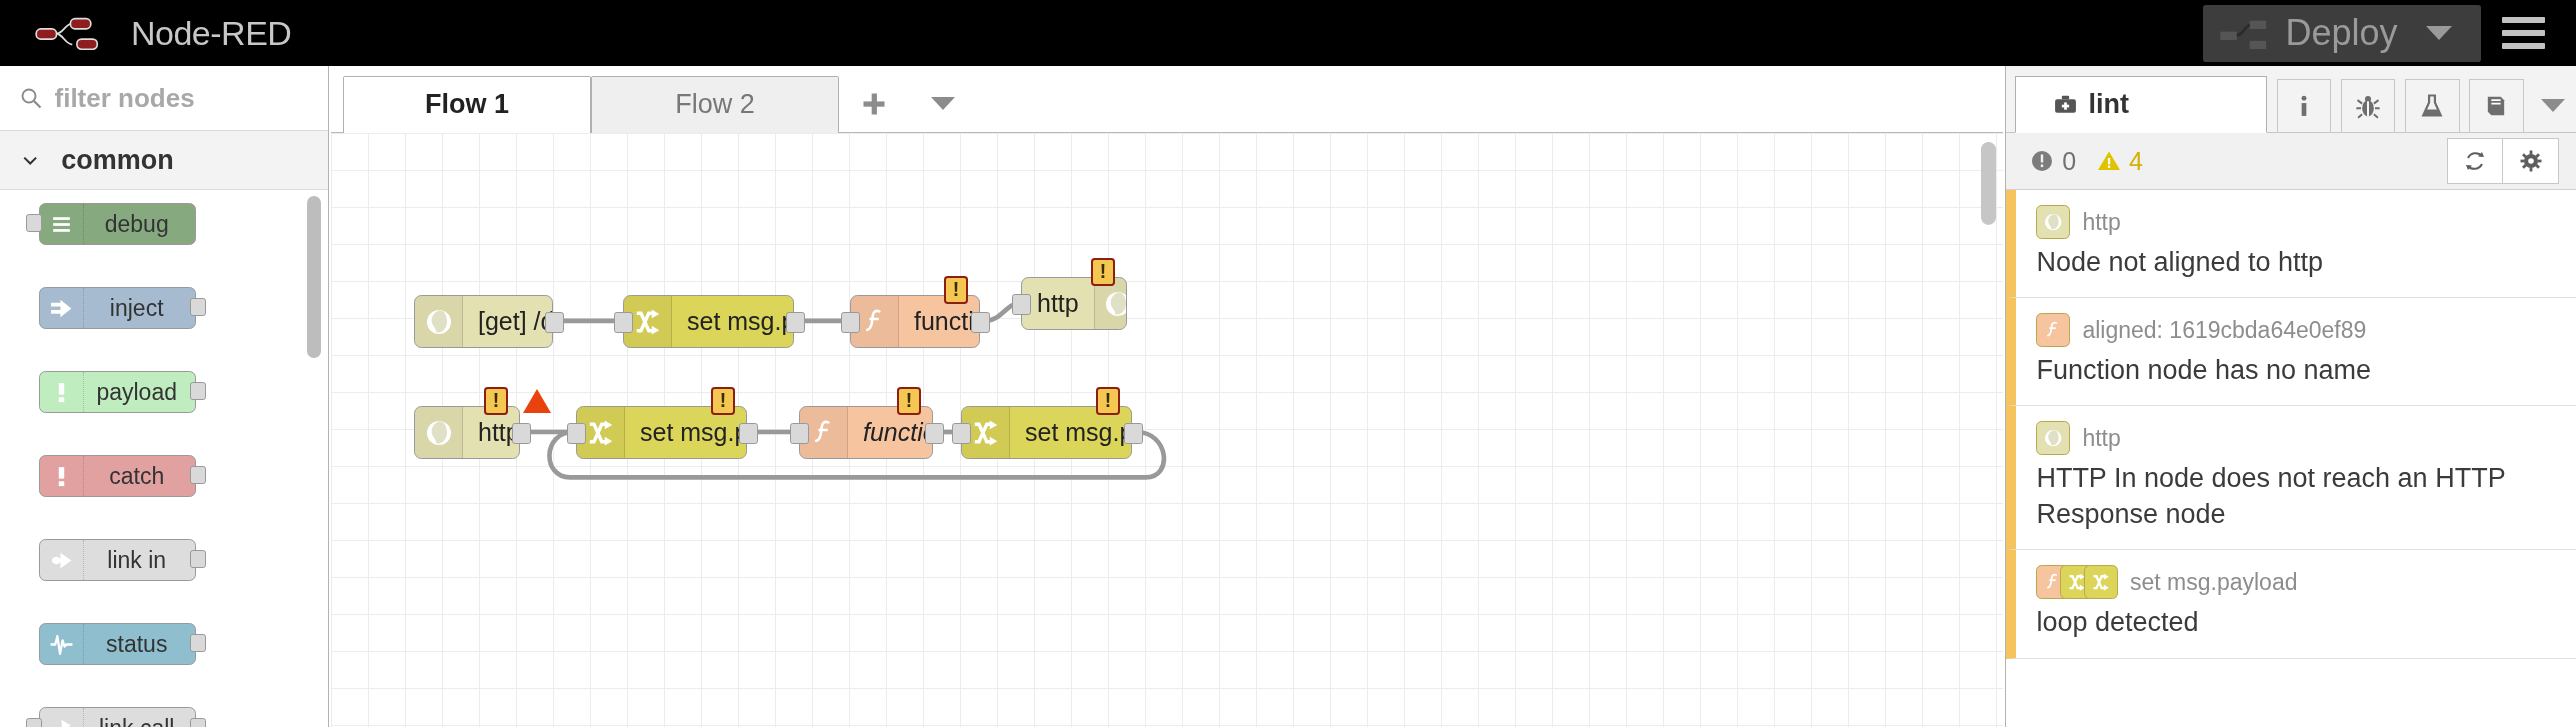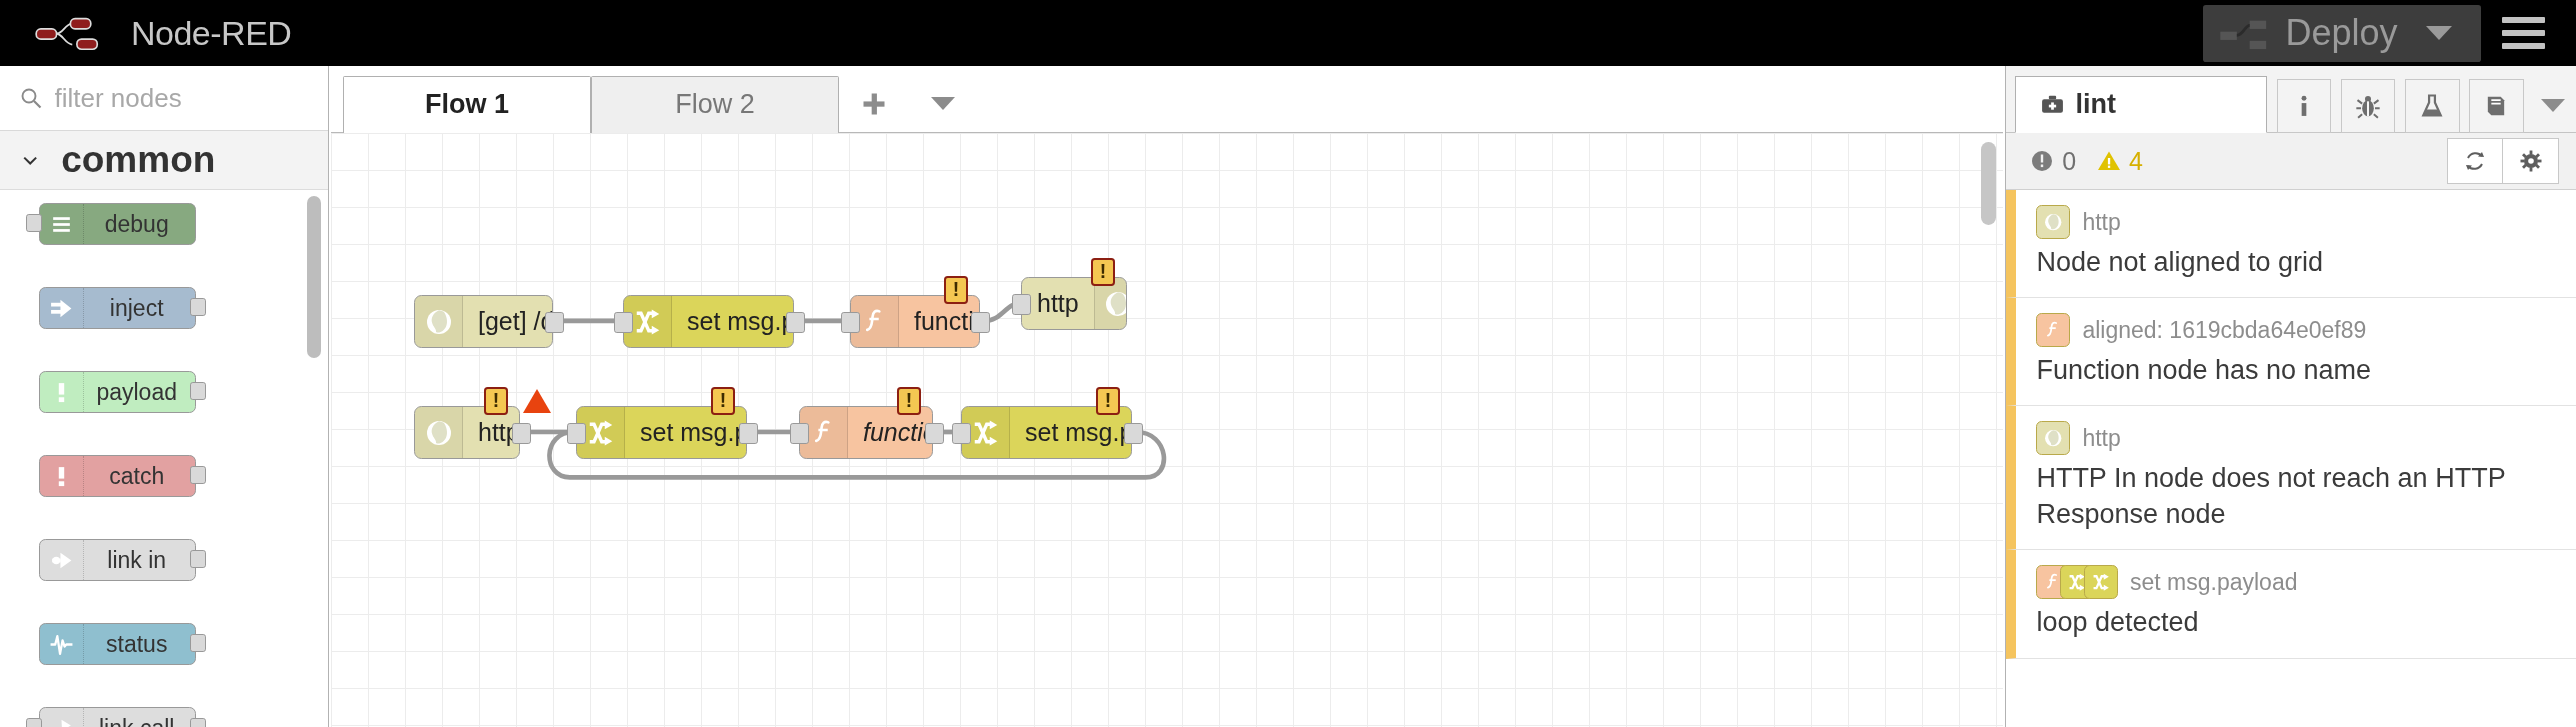--- a/index.html
+++ b/index.html
@@ -49,29 +49,30 @@
   }
   #palette-search {
     height: 65px; border-bottom: 1.9px solid #d9d9d9;
     display: flex; align-items: center; padding-left: 18.5px; background: #fff;
   }
   #search-icon-svg { width: 24px; height: 24px; flex: none; }
   #filter-input {
     border: none; outline: none; font-size: 26px; color: #999;
     margin-left: 12px; width: 241px; background: transparent;
     font-family: "Liberation Sans", sans-serif;
+    font-weight: bold;
   }
   #filter-input::placeholder { color: #a8a8a8; }
   #palette-body { position: relative; height: 597px; overflow: hidden; }
   .cat-header {
     height: 59px; background: #f3f3f3; border-bottom: 0.9px solid #dcdcdc;
     display: flex; align-items: center; padding-left: 20.4px; cursor: pointer;
   }
   .cat-chev { width: 20.4px; height: 20.4px; margin-right: 20.4px; }
-  .cat-title { font-size: 37px; font-weight: bold; color: #333; }
+  .cat-title { font-size: 27px; font-weight: bold; color: #333; }
   .palette-list { padding-top: 13px; }
   .pnode-row {
     position: relative; height: 42px; margin: 0 0 42px 0;
   }
   .pnode {
     position: absolute; left: 39px; top: 0; width: 157px; height: 42px;
     border: 1.4px solid #999; border-radius: 6.5px; display: flex;
     align-items: center; cursor: pointer; overflow: hidden;
   }
   .pnode-icon {
@@ -182,21 +183,21 @@
     position: absolute; left: 2005px; top: 66px; width: 571px; height: 662px;
     background: #f3f3f3; border-left: 1.9px solid #b2b2b2;
   }
   #sb-tabbar {
     height: 67px; display: flex; align-items: flex-end;
     padding-left: 9.3px; border-bottom: 0.9px solid #c4c4c4; background: #f3f3f3;
   }
   #sb-tab-lint {
     height: 57px; min-width: 252px; background: #fff; border: 0.9px solid #b0b0b0;
     border-bottom: 0.9px solid #fff; display: flex; align-items: center;
-    padding-left: 24px; position: relative; top: 0.9px; cursor: pointer;
+    padding-left: 37px; position: relative; top: 0.9px; cursor: pointer;
   }
   #sb-tab-lint svg { width: 25px; height: 25px; margin-right: 10.2px; }
   #sb-tab-lint span { font-size: 27px; font-weight: bold; color: #333; }
   .sb-iconbtn {
     width: 63px; height: 54px; border: 0.9px solid #c8c8c8; background: #f3f3f3;
     display: flex; align-items: center; justify-content: center;
     margin-left: 9.3px; position: relative; top: 0.9px; cursor: pointer;
   }
   .sb-iconbtn svg { width: 28px; height: 28px; }
   #sb-tab-more {
@@ -631,21 +632,21 @@
             <div class="li-icon" style="background:#e3e0b1">
               <svg viewBox="0 0 24 24" width="20.4" height="20.4">
                 <circle cx="12" cy="12" r="9.6" fill="#fff"></circle>
                 <path d="M12 2.6 C7 5 5.5 9 6.4 12.4 C7.3 16 10 17.2 9.6 20 C12.5 21.5 16 19 17.5 16 C19.5 12 18 6 15.5 3.6 Z" fill="#dfe0c6"></path>
                 <path d="M7.2 5.5 c2 1 3.2 .4 4.2 1.8 c-.6 1.5-2.6 1.2-3.4 2.6 c-.8 1.4 .6 2.6 .2 4 c-1.6-2.4-2-6-1-8.4z" fill="#fff" opacity=".0"></path>
               </svg>
             </div>
           </div>
           <div class="li-nodename">http</div>
         </div>
-        <div class="lint-msg">Node not aligned to grid</div>
+        <div class="lint-msg">Node not aligned to http</div>
       </div>
       <div class="lint-item">
         <div class="lint-head">
           <div class="li-icons">
             <div class="li-icon" style="background:#f7c4a0">
               <svg viewBox="0 0 24 24" width="20.4" height="20.4">
                 <path d="M15.5 3.5 c-3.4 -1.2 -5 .8 -5.4 4 l-.5 4.2 c-.4 3.6 -1.3 6 -3.8 6.6" stroke="#fff" stroke-width="2.1" fill="none" stroke-linecap="round"></path>
                 <line x1="7.5" y1="9.6" x2="15" y2="9.6" stroke="#fff" stroke-width="2.1"></line>
               </svg>
             </div>

